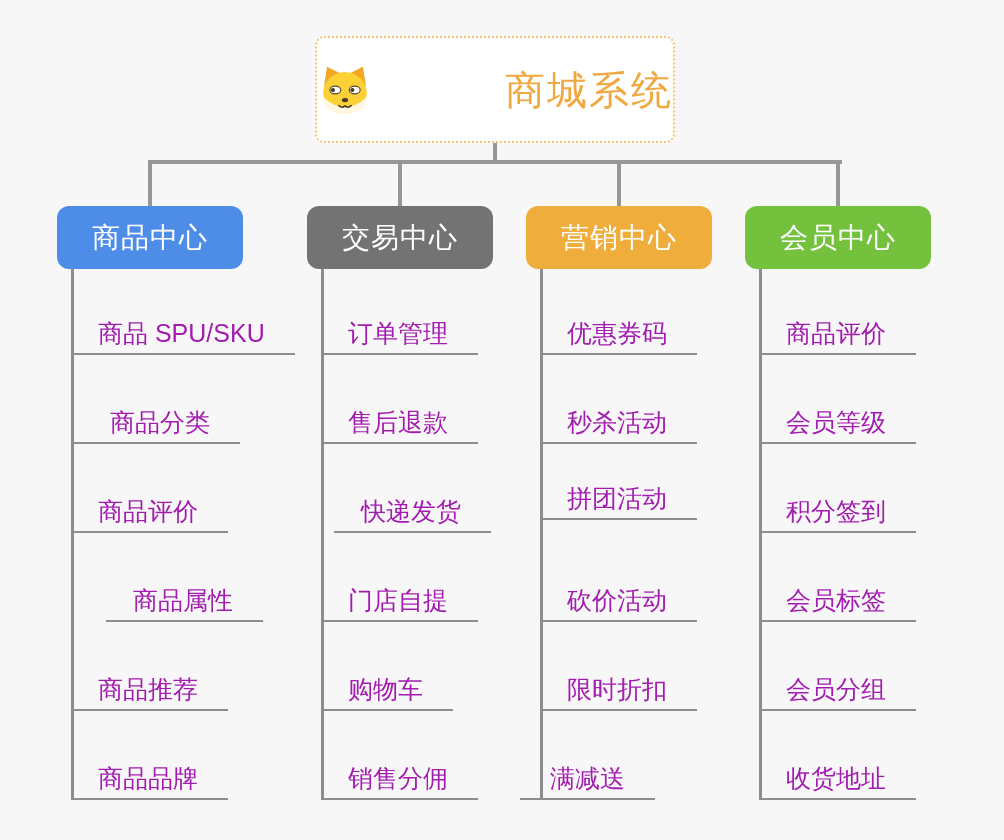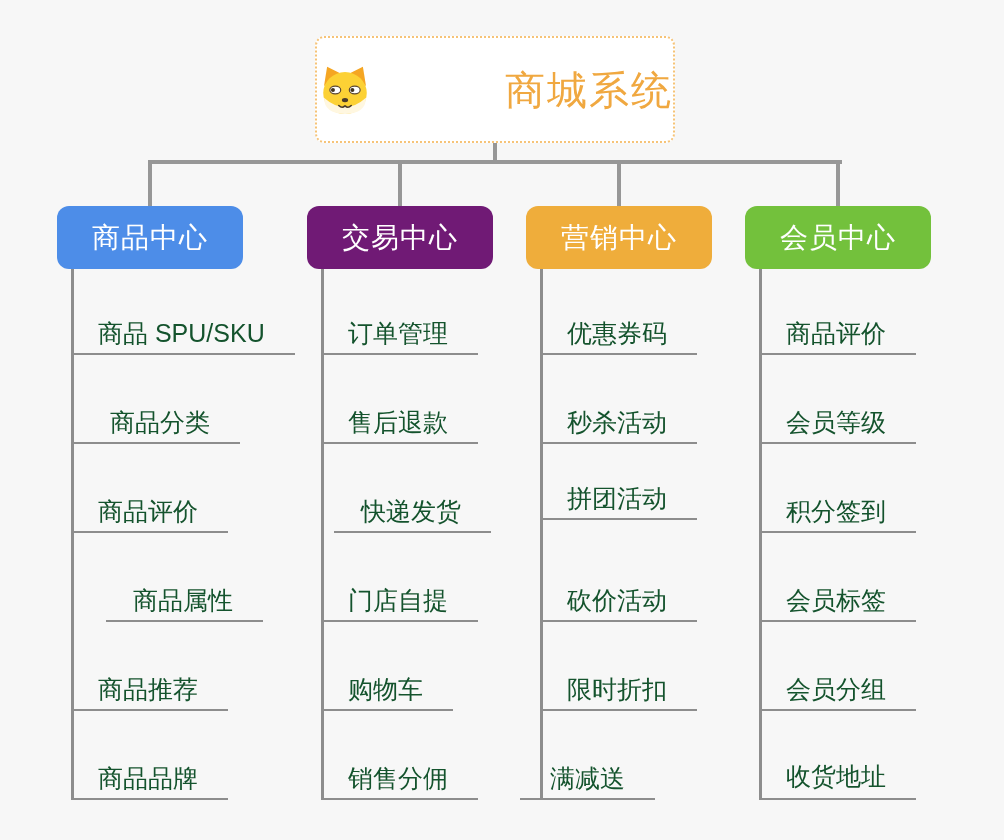--- a/index.html
+++ b/index.html
@@ -37,21 +37,21 @@
     box-sizing:border-box;cursor:default;
   }
 
   
   .leaf-node{
     position:absolute;height:46px;
     display:flex;align-items:flex-end;
     padding:0 30px 7px 27px;
     border-bottom:2px solid #8d8d8d;
     box-sizing:border-box;
-    font-size:25px;color:#14532d;
+    font-size:25px;color:#a21caf;
     white-space:nowrap;line-height:1;
   }
 </style>
 </head>
 <body>
 
 <div id="canvas">
 
   <div class="line" style="left:493px;top:142px;width:4px;height:20px;"></div>
   <div class="line" style="left:148px;top:160px;width:694px;height:4px;"></div>
@@ -98,21 +98,21 @@
       </div>
       <div class="leaf-node" style="left: 71px; top: 576px; margin-left: 35px;">
         <span>商品属性</span>
       </div>
       <div class="leaf-node" style="left: 71px; top: 665px;">
         <span>商品推荐</span>
       </div>
       <div class="leaf-node" style="left: 71px; top: 754px;">
         <span>商品品牌</span>
       </div>
-      <div class="branch-node" style="left: 307px; background: #701a75;">
+      <div class="branch-node" style="left: 307px; background: #737373;">
         <span>交易中心</span>
       </div>
       <div class="spine" style="left: 321px; top: 269px; height: 529px;"></div>
       <div class="leaf-node" style="left: 321px; top: 309px;">
         <span>订单管理</span>
       </div>
       <div class="leaf-node" style="left: 321px; top: 398px;">
         <span>售后退款</span>
       </div>
       <div class="leaf-node" style="left: 321px; top: 487px; margin-left: 13px;">
@@ -161,17 +161,17 @@
       </div>
       <div class="leaf-node" style="left: 759px; top: 487px;">
         <span>积分签到</span>
       </div>
       <div class="leaf-node" style="left: 759px; top: 576px;">
         <span>会员标签</span>
       </div>
       <div class="leaf-node" style="left: 759px; top: 665px;">
         <span>会员分组</span>
       </div>
-      <div class="leaf-node" style="left: 759px; top: 754px; font-family: Liberation Mono, monospace;">
+      <div class="leaf-node" style="left: 759px; top: 754px;">
         <span>收货地址</span>
       </div>
     </div>
 </div>
 
 </body></html>

